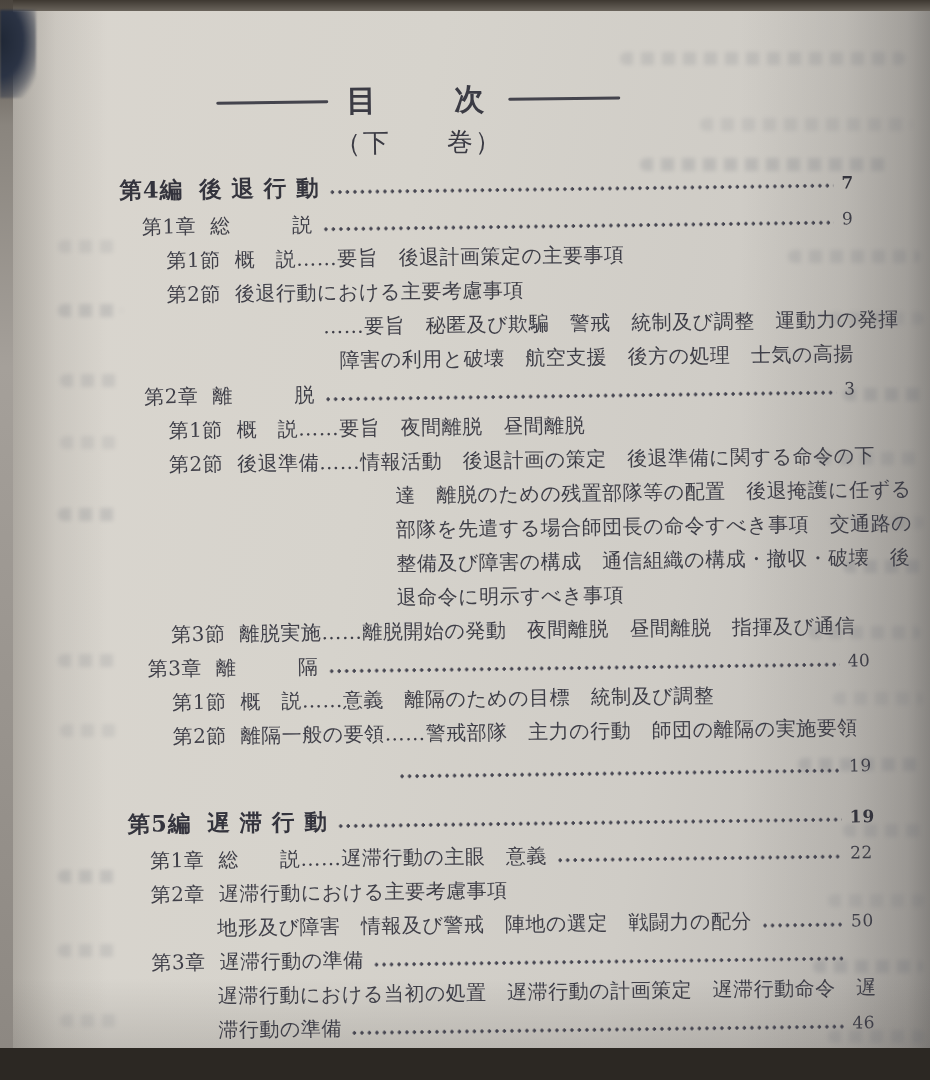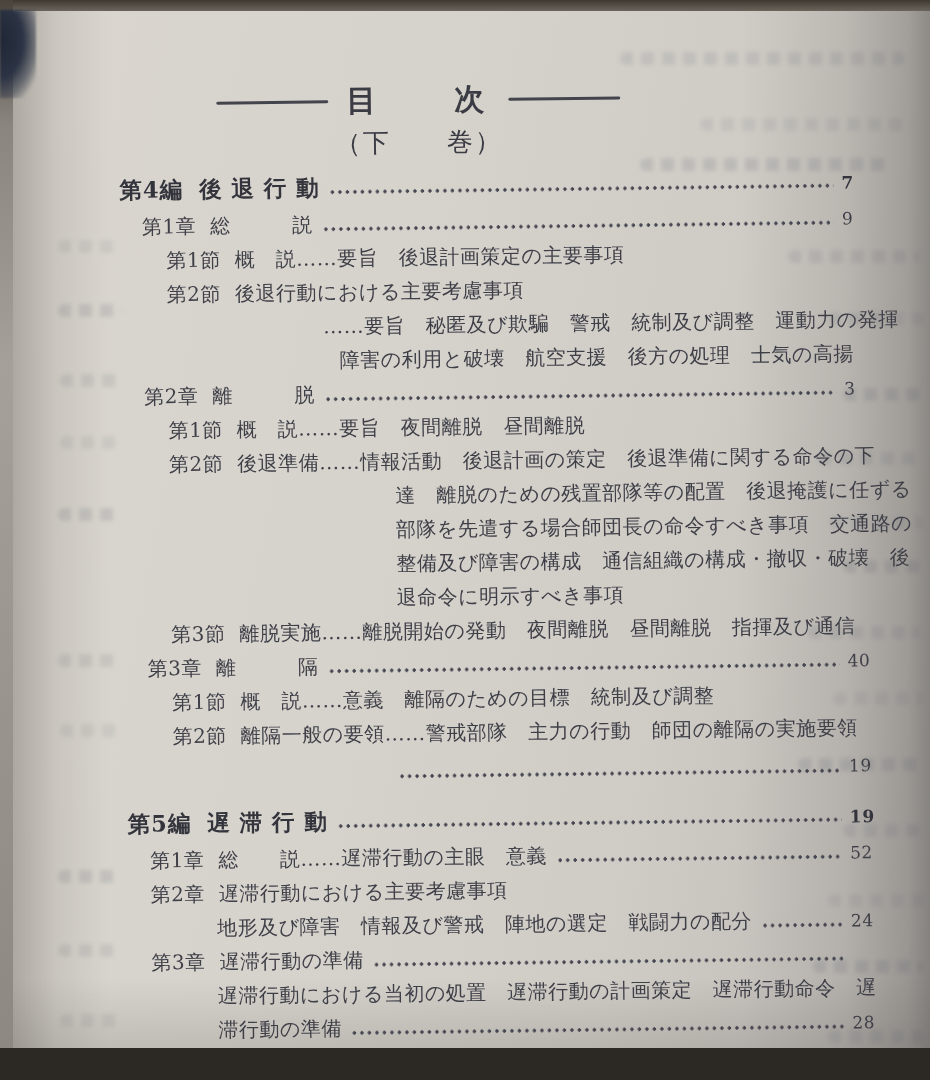--- a/index.html
+++ b/index.html
@@ -177,44 +177,44 @@
         <div class="row lv-hen gap-lg">
           <span class="num">第5編</span>
           <span class="txt">遅 滞 行 動</span>
           <span class="leader"></span>
           <span class="pg">19</span>
         </div>
         <div class="row lv-sho">
           <span class="num">第1章</span>
           <span class="txt">総　　説……遅滞行動の主眼　意義</span>
           <span class="leader"></span>
-          <span class="pg">52</span>
+          <span class="pg">22</span>
         </div>
         <div class="row lv-sho">
           <span class="num">第2章</span>
           <span class="txt">遅滞行動における主要考慮事項</span>
         </div>
         <div class="row ind-dm">
           <span class="txt">地形及び障害　情報及び警戒　陣地の選定　戦闘力の配分</span>
           <span class="leader"></span>
-          <span class="pg">24</span>
+          <span class="pg">50</span>
         </div>
         <div class="row lv-sho">
           <span class="num">第3章</span>
           <span class="txt">遅滞行動の準備</span>
           <span class="leader"></span>
           <span class="pg"></span>
         </div>
         <div class="row ind-dm">
           <span class="txt">遅滞行動における当初の処置　遅滞行動の計画策定　遅滞行動命令　遅</span>
         </div>
         <div class="row ind-dm">
           <span class="txt">滞行動の準備</span>
           <span class="leader"></span>
-          <span class="pg">28</span>
+          <span class="pg">46</span>
         </div>
         <div class="row lv-sho">
           <span class="num">第4章</span>
           <span class="txt">遅滞行動の実施</span>
           <span class="leader"></span>
           <span class="pg"></span>
         </div>
       </div>
   </div>
 

